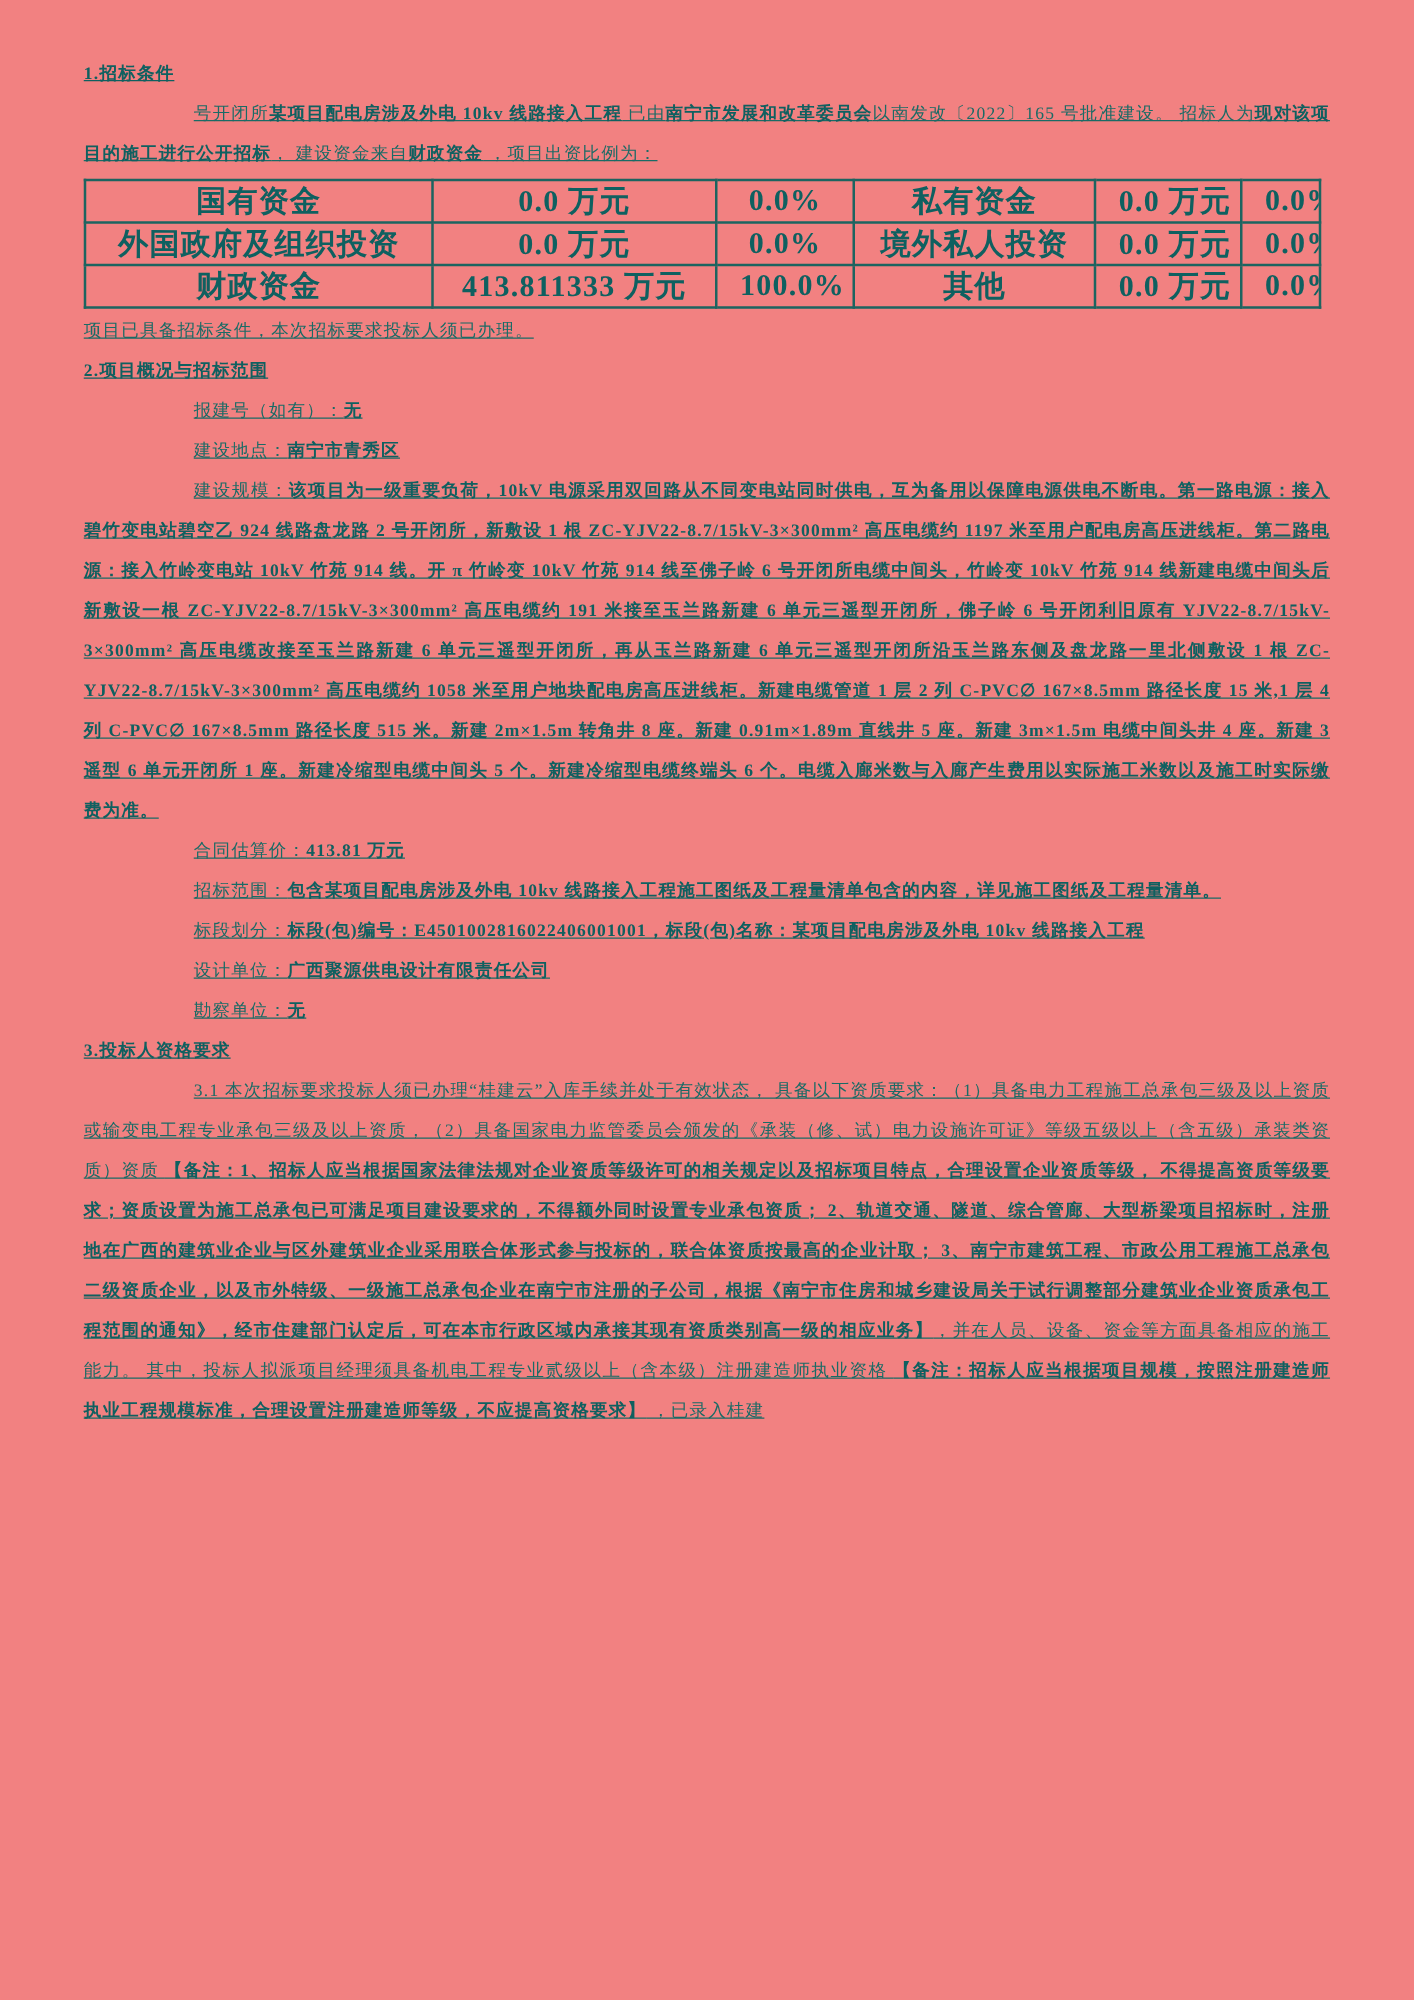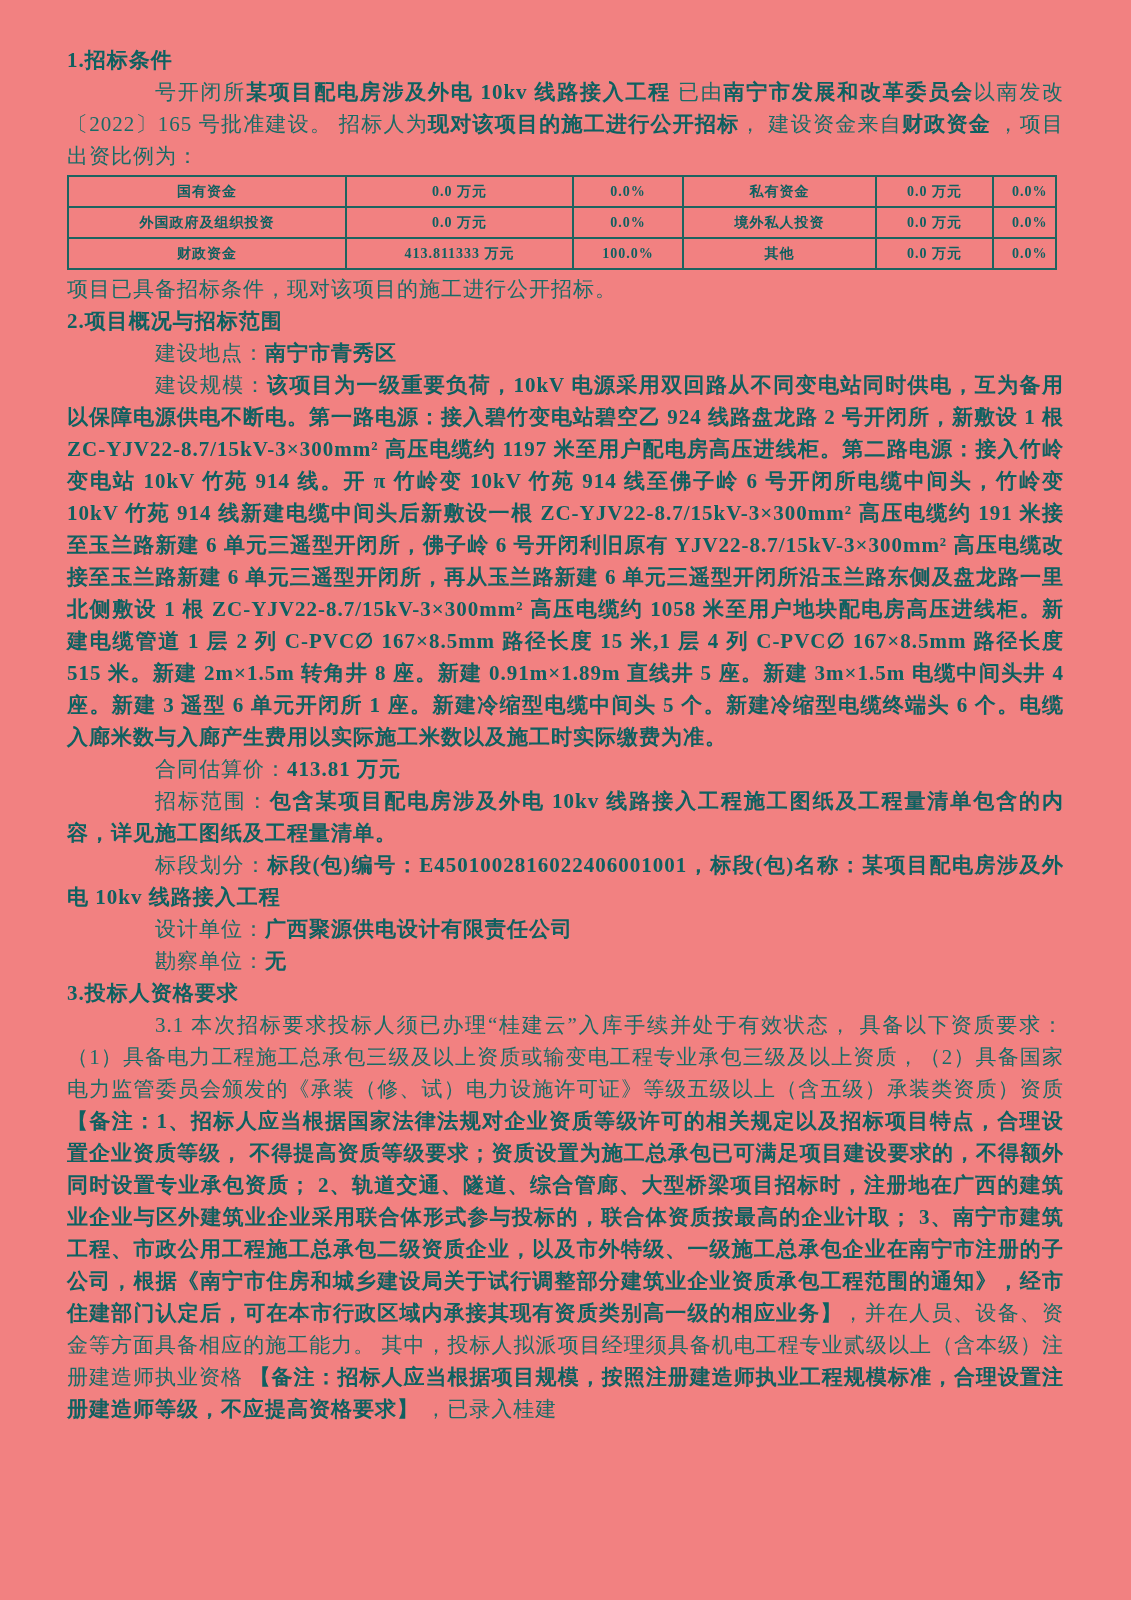--- a/index.html
+++ b/index.html
@@ -14,41 +14,42 @@
     background:var(--bg);
     overflow:hidden;
     font-family:"Liberation Serif","DejaVu Serif",serif;
     color:var(--ink);
   }
   .page{
     position:absolute;left:67px;top:44px;width:997px;
   }
   p,h2{
     margin:0;padding:0;
-    font-size:21px;line-height:32px;
+    font-size:14px;line-height:32px;
     letter-spacing:1px;
     text-align:justify;
     font-weight:400;
     color:var(--ink);
+    text-decoration:underline;
   }
   h2{font-weight:700;color:var(--ink-bold);}
   .ind{text-indent:88px;}
   b,strong{font-weight:700;color:var(--ink-bold);}
   table.funding{
     border-collapse:collapse;
     width:988px;
     margin:3px 0 3px 0;
     table-layout:fixed;
   }
   table.funding td{
     border:2px solid var(--line);
     height:29px;
     text-align:center;
     vertical-align:middle;
-    font-size:14px;
+    font-size:24px;
     font-weight:700;
     color:var(--ink-bold);
     letter-spacing:1px;
     padding:0 18px;
     overflow:hidden;
     white-space:nowrap;
   }
   col.c1{width:278px}col.c2{width:227px}col.c3{width:110px}
   col.c4{width:193px}col.c5{width:117px}col.c6{width:63px}
 </style>
@@ -91,25 +92,26 @@
         <td>财政资金</td>
         <td>413.811333 万元</td>
         <td>100.0%</td>
         <td>其他</td>
         <td>0.0 万元</td>
         <td>0.0%</td>
       </tr>
     </tbody>
   </table>
 
-  <p>项目已具备招标条件，现对该项目的施工进行公开招标。</p>
+  <p>项目已具备招标条件，本次招标要求投标人须已办理。</p>
 
   <h2>2.项目概况与招标范围</h2>
 
 
+  <p class="ind"><span>报建号（如有）：</span><b>无</b></p>
 
   <p class="ind"><span>建设地点：</span><b>南宁市青秀区</b></p>
 
   <p class="ind"><span>建设规模：</span><b>该项目为一级重要负荷，10kV 电源采用双回路从不同变电站同时供电，互为备用以保障电源供电不断电。第一路电源：接入碧竹变电站碧空乙 924 线路盘龙路 2 号开闭所，新敷设 1 根 ZC-YJV22-8.7/15kV-3×300mm² 高压电缆约 1197 米至用户配电房高压进线柜。第二路电源：接入竹岭变电站 10kV 竹苑 914 线。开 π 竹岭变 10kV 竹苑 914 线至佛子岭 6 号开闭所电缆中间头，竹岭变 10kV 竹苑 914 线新建电缆中间头后新敷设一根 ZC-YJV22-8.7/15kV-3×300mm² 高压电缆约 191 米接至玉兰路新建 6 单元三遥型开闭所，佛子岭 6 号开闭利旧原有 YJV22-8.7/15kV-3×300mm² 高压电缆改接至玉兰路新建 6 单元三遥型开闭所，再从玉兰路新建 6 单元三遥型开闭所沿玉兰路东侧及盘龙路一里北侧敷设 1 根 ZC-YJV22-8.7/15kV-3×300mm² 高压电缆约 1058 米至用户地块配电房高压进线柜。新建电缆管道 1 层 2 列 C-PVC∅ 167×8.5mm 路径长度 15 米,1 层 4 列 C-PVC∅ 167×8.5mm 路径长度 515 米。新建 2m×1.5m 转角井 8 座。新建 0.91m×1.89m 直线井 5 座。新建 3m×1.5m 电缆中间头井 4 座。新建 3 遥型 6 单元开闭所 1 座。新建冷缩型电缆中间头 5 个。新建冷缩型电缆终端头 6 个。电缆入廊米数与入廊产生费用以实际施工米数以及施工时实际缴费为准。</b></p>
 
   <p class="ind"><span>合同估算价：</span><b>413.81 万元</b></p>
 
 
   <p class="ind"><span>招标范围：</span><b>包含某项目配电房涉及外电 10kv 线路接入工程施工图纸及工程量清单包含的内容，详见施工图纸及工程量清单。</b></p>
 

